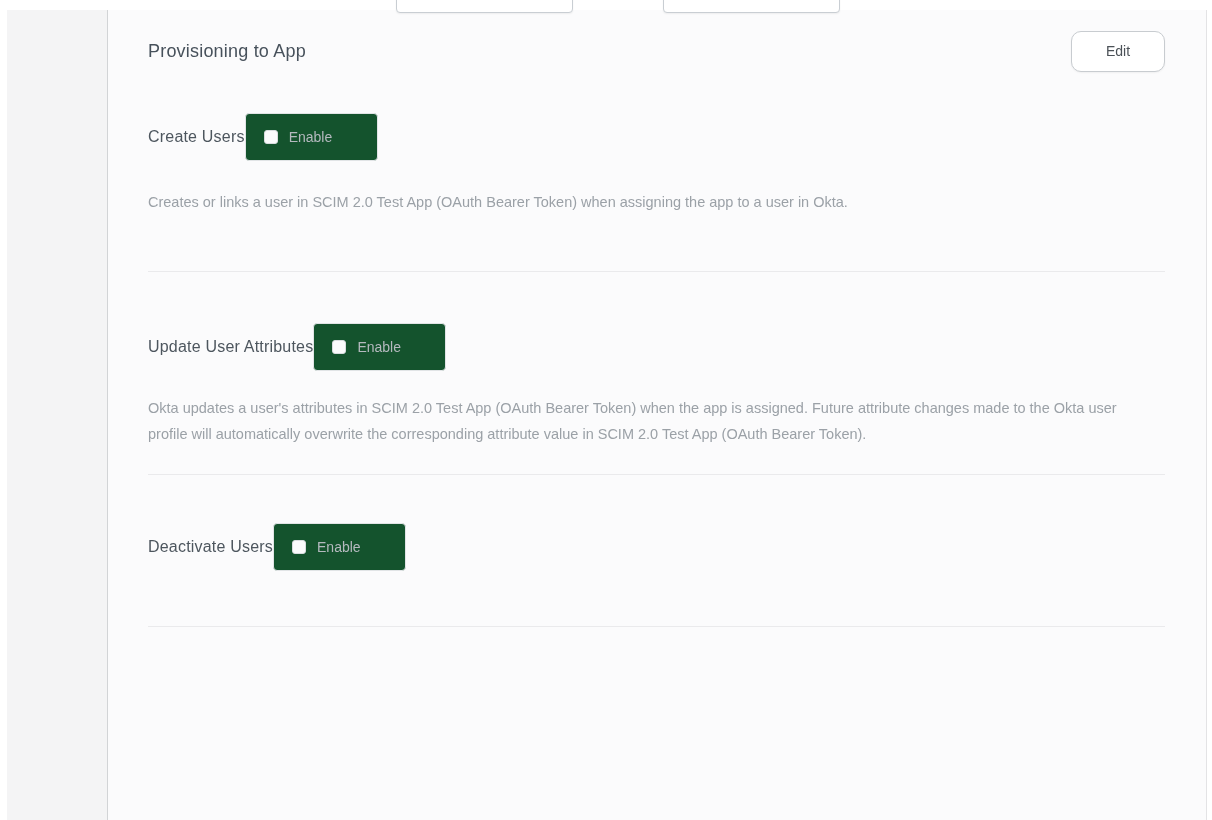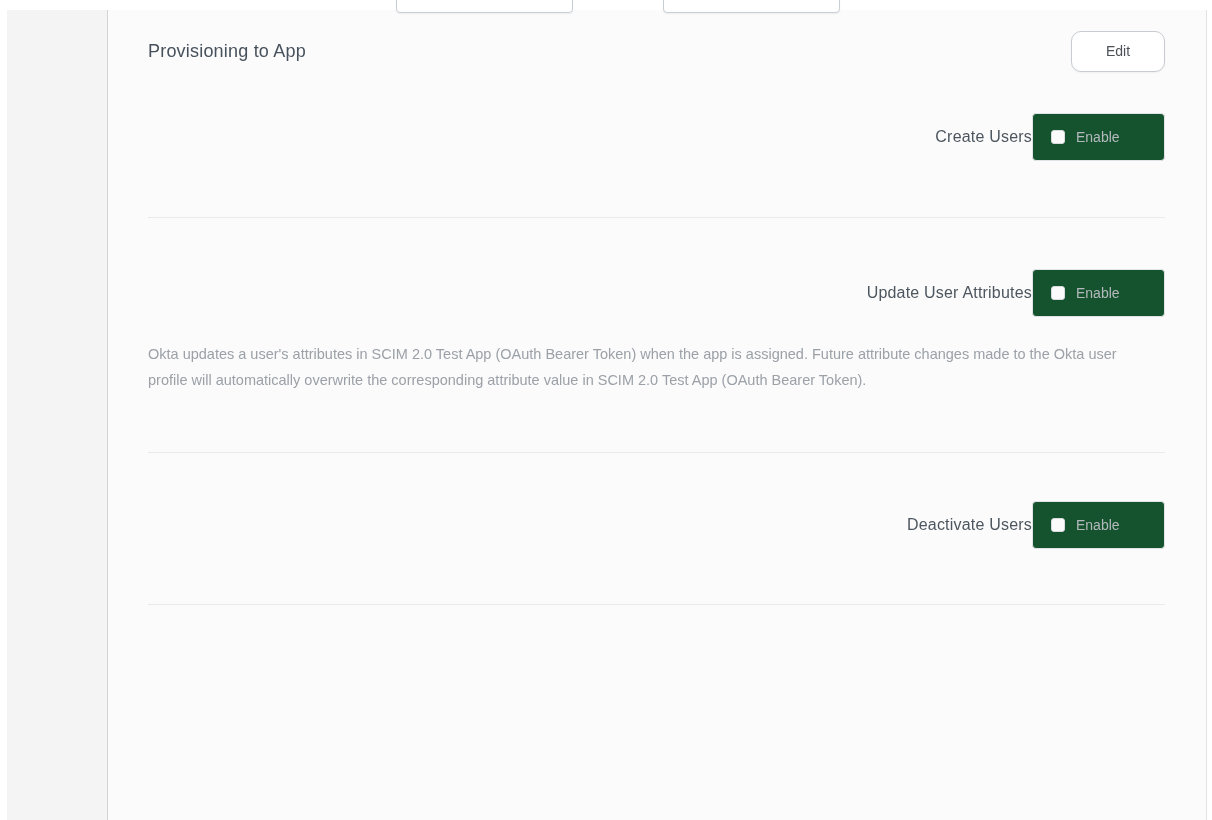--- a/index.html
+++ b/index.html
@@ -48,21 +48,21 @@
     border: 1px solid #c8ccd0;
     border-radius: 10px;
     box-shadow: 0 1px 2px rgba(0,0,0,0.05);
     font-family: "Liberation Sans", sans-serif;
     font-size: 14px; color: #4b5157;
     cursor: pointer;
   }
 
   .prov-section { border-bottom: 1px solid #eaeaec; }
   .sec-row {
-    display: flex; justify-content: flex-end; align-items: center;
+    display: flex; justify-content: flex-start; align-items: center;
   }
   .prov-section.s1 .sec-row { margin-top: 43px; }
   .prov-section.s2 .sec-row { margin-top: 51px; }
   .prov-section.s3 .sec-row { margin-top: 48px; }
   .sec-title {
     font-size: 16px; font-weight: 400; color: #4d565e; letter-spacing: 0.2px;
   }
   .enable-btn {
     width: 133px; height: 48px;
     display: flex; align-items: center;
@@ -86,21 +86,21 @@
   .desc {
     font-size: 14.5px; line-height: 26px; color: #9ba1a7;
     max-width: 1000px;
     margin-top: 28px;
   }
   .desc.note { margin-top: 14px; }
   .desc a.link { color: #3c6e9f; text-decoration: none; cursor: pointer; }
   .desc strong { color: #70767c; font-weight: bold; }
 
   .prov-section.s1 { padding-bottom: 56px; }
-  .prov-section.s2 { padding-bottom: 59px; }
+  .prov-section.s2 { padding-bottom: 27px; }
   .prov-section.s2 .desc { margin-top: 24px; }
   .prov-section.s3 { padding-bottom: 55px; }
   .prov-section.s3 .desc { margin-top: 27px; }
 </style>
 </head>
 <body>
 
 <div class="left-rail"></div>
 
 <div class="partial-box one"></div>
@@ -115,20 +115,21 @@
     </div>
 
     <section class="prov-section s1">
       <div class="sec-row">
         <div class="sec-title">Create Users</div>
         <div class="enable-btn">
           <span class="cbx"></span>
           <span class="enable-label">Enable</span>
         </div>
       </div>
+      <p class="desc">Creates or links a user in SCIM 2.0 Test App (OAuth Bearer Token) when assigning the app to a user in Okta.</p>
     </section>
 
     <section class="prov-section s2">
       <div class="sec-row">
         <div class="sec-title">Update User Attributes</div>
         <div class="enable-btn">
           <span class="cbx"></span>
           <span class="enable-label">Enable</span>
         </div>
       </div>

